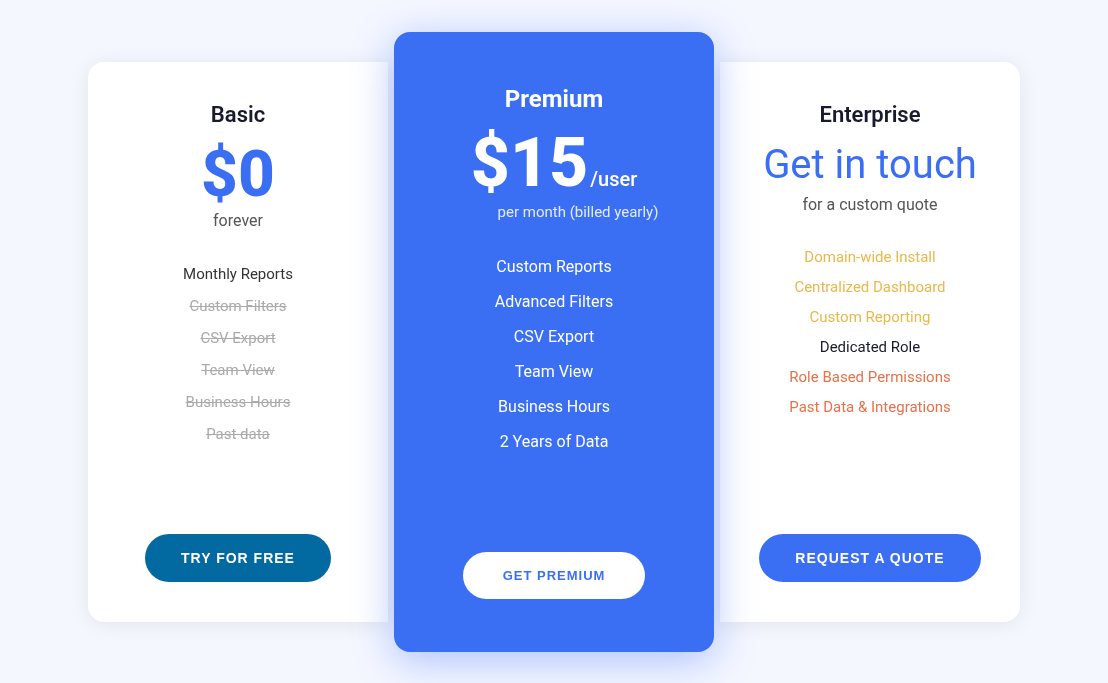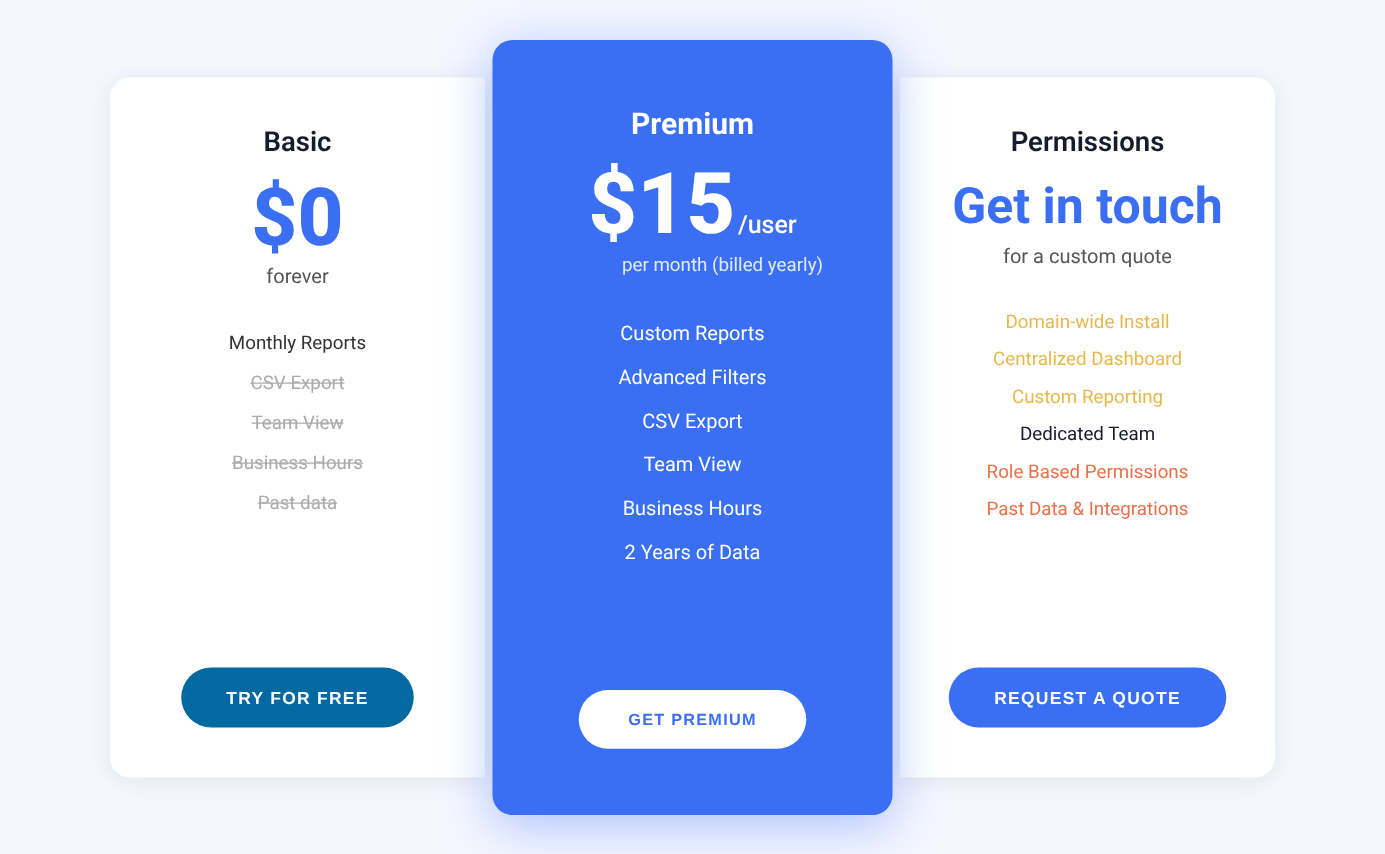--- a/index.html
+++ b/index.html
@@ -113,21 +113,21 @@
     }
 
     .forever {
       font-size: 16px;
       color: #555;
       margin-top: 4px;
     }
 
     .enterprise-price-label {
       font-size: 40px;
-      font-weight: 700;
+      font-weight: 400;
       color: #3a6ff4;
       line-height: 1.1;
       margin-bottom: 4px;
     }
 
     .enterprise-quote-label {
       font-size: 16px;
       color: #555;
       margin-top: 4px;
     }
@@ -225,20 +225,21 @@
 
 <div class="pricing-container">
 
   <div class="pricing-card basic">
     <div class="plan-name">Basic</div>
     <div class="price">$0</div>
     <div class="forever">forever</div>
 
     <ul class="features-list">
       <li>Monthly Reports</li>
+      <li class="strikethrough">Custom Filters</li>
       <li class="strikethrough">CSV Export</li>
       <li class="strikethrough">Team View</li>
       <li class="strikethrough">Business Hours</li>
       <li class="strikethrough">Past data</li>
     </ul>
 
     <div class="spacer"></div>
     <div class="cta-button">
       <button class="btn btn-primary">TRY FOR FREE</button>
     </div>
@@ -261,29 +262,29 @@
       <li>2 Years of Data</li>
     </ul>
 
     <div class="spacer"></div>
     <div class="cta-button">
       <button class="btn btn-premium">GET PREMIUM</button>
     </div>
   </div>
 
   <div class="pricing-card enterprise">
-    <div class="plan-name enterprise-name">Permissions</div>
+    <div class="plan-name enterprise-name">Enterprise</div>
     <div class="enterprise-price-label">Get in touch</div>
     <div class="enterprise-quote-label">for a custom quote</div>
 
     <ul class="features-list enterprise-features">
       <li class="domain">Domain-wide Install</li>
       <li class="centralized">Centralized Dashboard</li>
       <li class="custom-rep">Custom Reporting</li>
-      <li class="dedicated">Dedicated Team</li>
+      <li class="dedicated">Dedicated Role</li>
       <li class="role">Role Based Permissions</li>
       <li class="past">Past Data &amp; Integrations</li>
     </ul>
 
     <div class="spacer"></div>
     <div class="cta-button">
       <button class="btn btn-enterprise">REQUEST A QUOTE</button>
     </div>
   </div>
 

